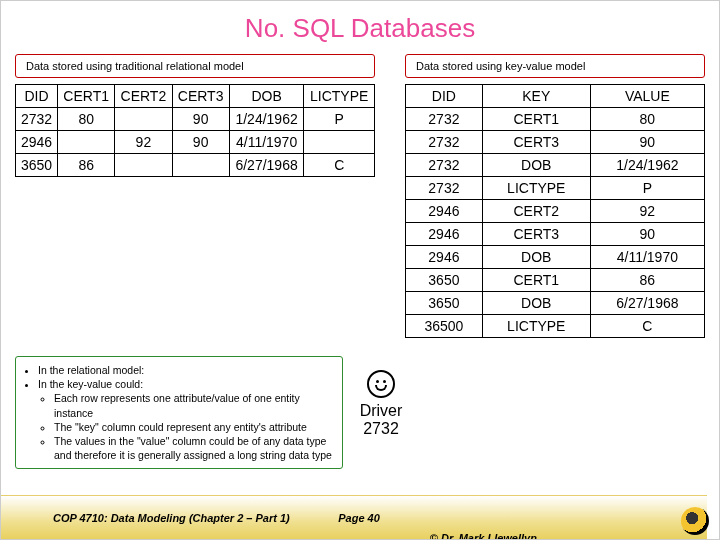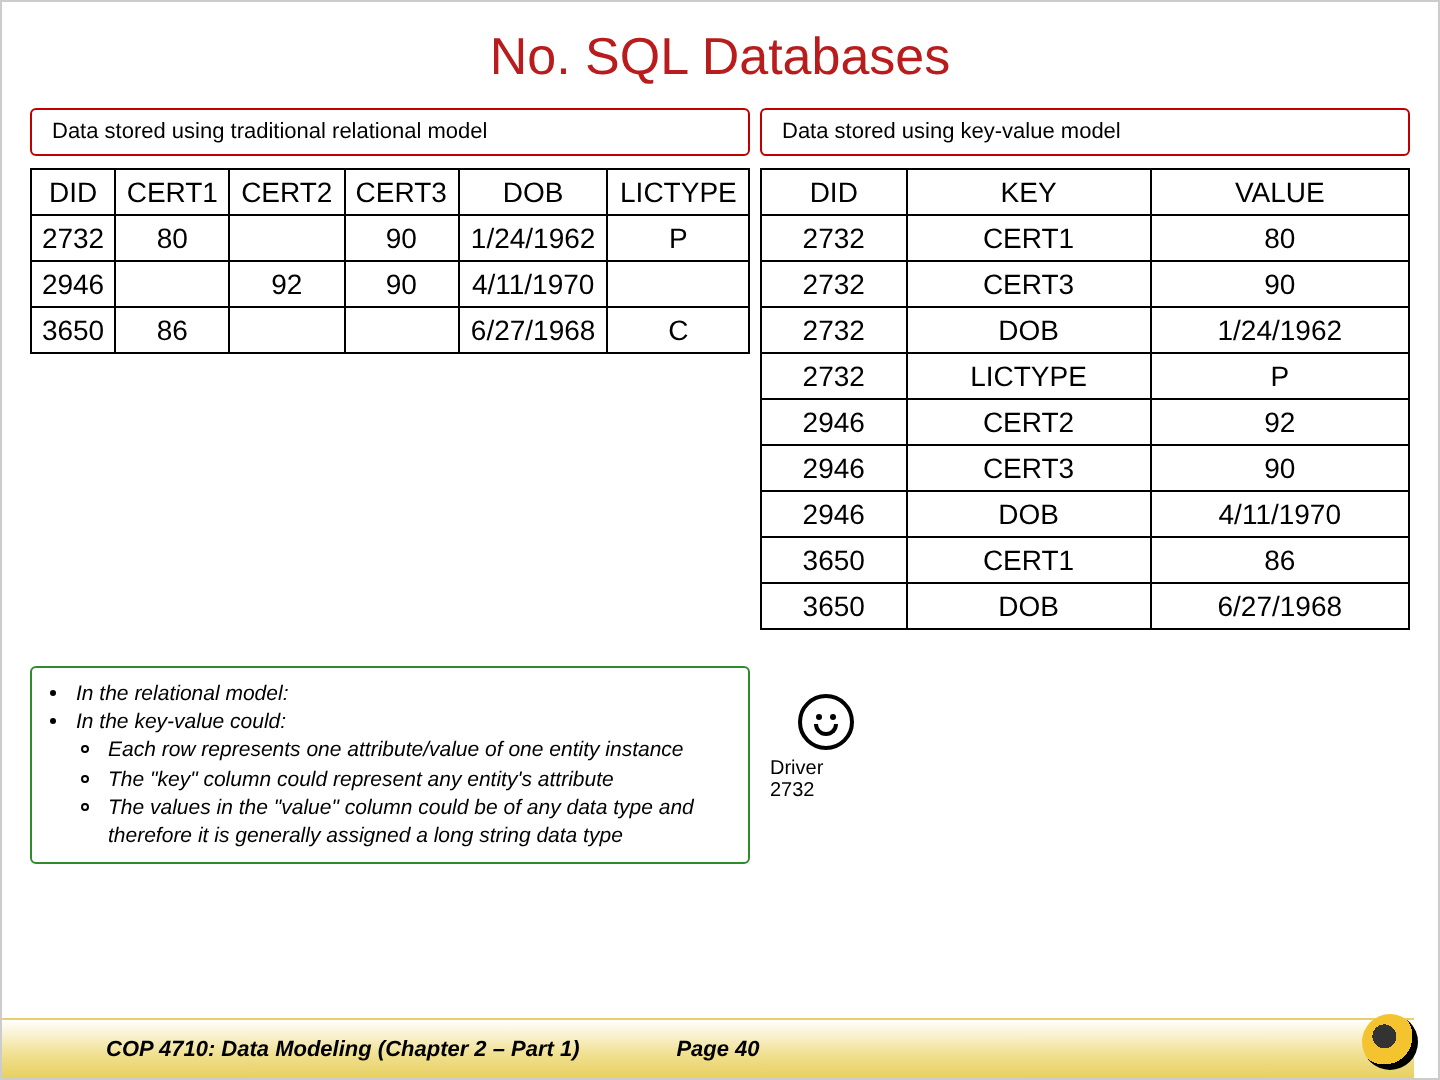--- a/index.html
+++ b/index.html
@@ -11,25 +11,25 @@
     background: #fff;
     position: relative;
     overflow: hidden;
     border: 1px solid #ccc;
   }
   .title {
     text-align: center;
     font-size: 26px;
     font-weight: normal;
     padding: 12px 16px 10px;
-    color: #b91c1c;
+    color: #ec4899;
   }
   .upper {
     display: flex;
-    gap: 5px;
+    gap: 30px;
     padding: 0 14px;
     align-items: flex-start;
   }
   .col-left { flex: 0 0 360px; }
   .col-right { flex: 1; border-radius: 25px; }
   .label-box {
     border: 1.5px solid #c00000;
     border-radius: 3px;
     font-size: 11px;
     padding: 5px 10px;
@@ -52,29 +52,28 @@
     display: flex;
     align-items: flex-start;
     gap: 10px;
     padding: 18px 14px 0;
   }
   .explain {
     border: 1.5px solid #2e8b2e;
     border-radius: 3px;
     font-size: 10.5px;
     padding: 6px 8px;
-    width: 360px;
+    width: 328px;
     line-height: 1.35;
-    font-style: italic;
   }
   .explain ul { margin: 0; padding-left: 14px; }
   .explain ul ul { padding-left: 16px; }
   .smiley-wrap {
-    text-align: left;
-    font-size: 10px;
+    text-align: center;
+    font-size: 16px;
     width: 56px;
     margin-top: 14px;
   }
   .smiley {
     width: 28px; height: 28px;
     border: 2px solid #000;
     border-radius: 50%;
     margin: 0 auto 4px;
     position: relative;
   }
@@ -92,21 +91,21 @@
     position: absolute;
     width: 12px; height: 6px;
     border: 2px solid #000;
     border-top: none;
     border-radius: 0 0 12px 12px;
     left: 6px; top: 13px;
   }
   .footer {
     position: absolute;
     bottom: 0; left: 0; right: 12px;
-    height: 30px;
+    height: 44px;
     display: flex;
     align-items: center;
     font-size: 11px;
     font-style: italic;
     font-weight: bold;
     background: linear-gradient(#fff 0%, #f0e090 60%, #e8d060 100%);
     border-top: 1px solid #e6cf6c;
     padding: 0 12px;
   }
   .footer .left { flex: 1; text-align: left; padding-left: 40px;}
@@ -213,20 +212,25 @@
       <tr>
             <td>3650</td>
             <td>CERT1</td>
             <td>86</td>
           </tr>
       <tr>
             <td>3650</td>
             <td>DOB</td>
             <td>6/27/1968</td>
           </tr>
+      <tr>
+            <td>36500</td>
+            <td>LICTYPE</td>
+            <td>C</td>
+          </tr>
     </tbody>
       </table>
   </div>
 </div>
 
 <div class="lower">
   <div class="explain">
     <ul>
       <li><span>In the relational model:</span>
       </li>

